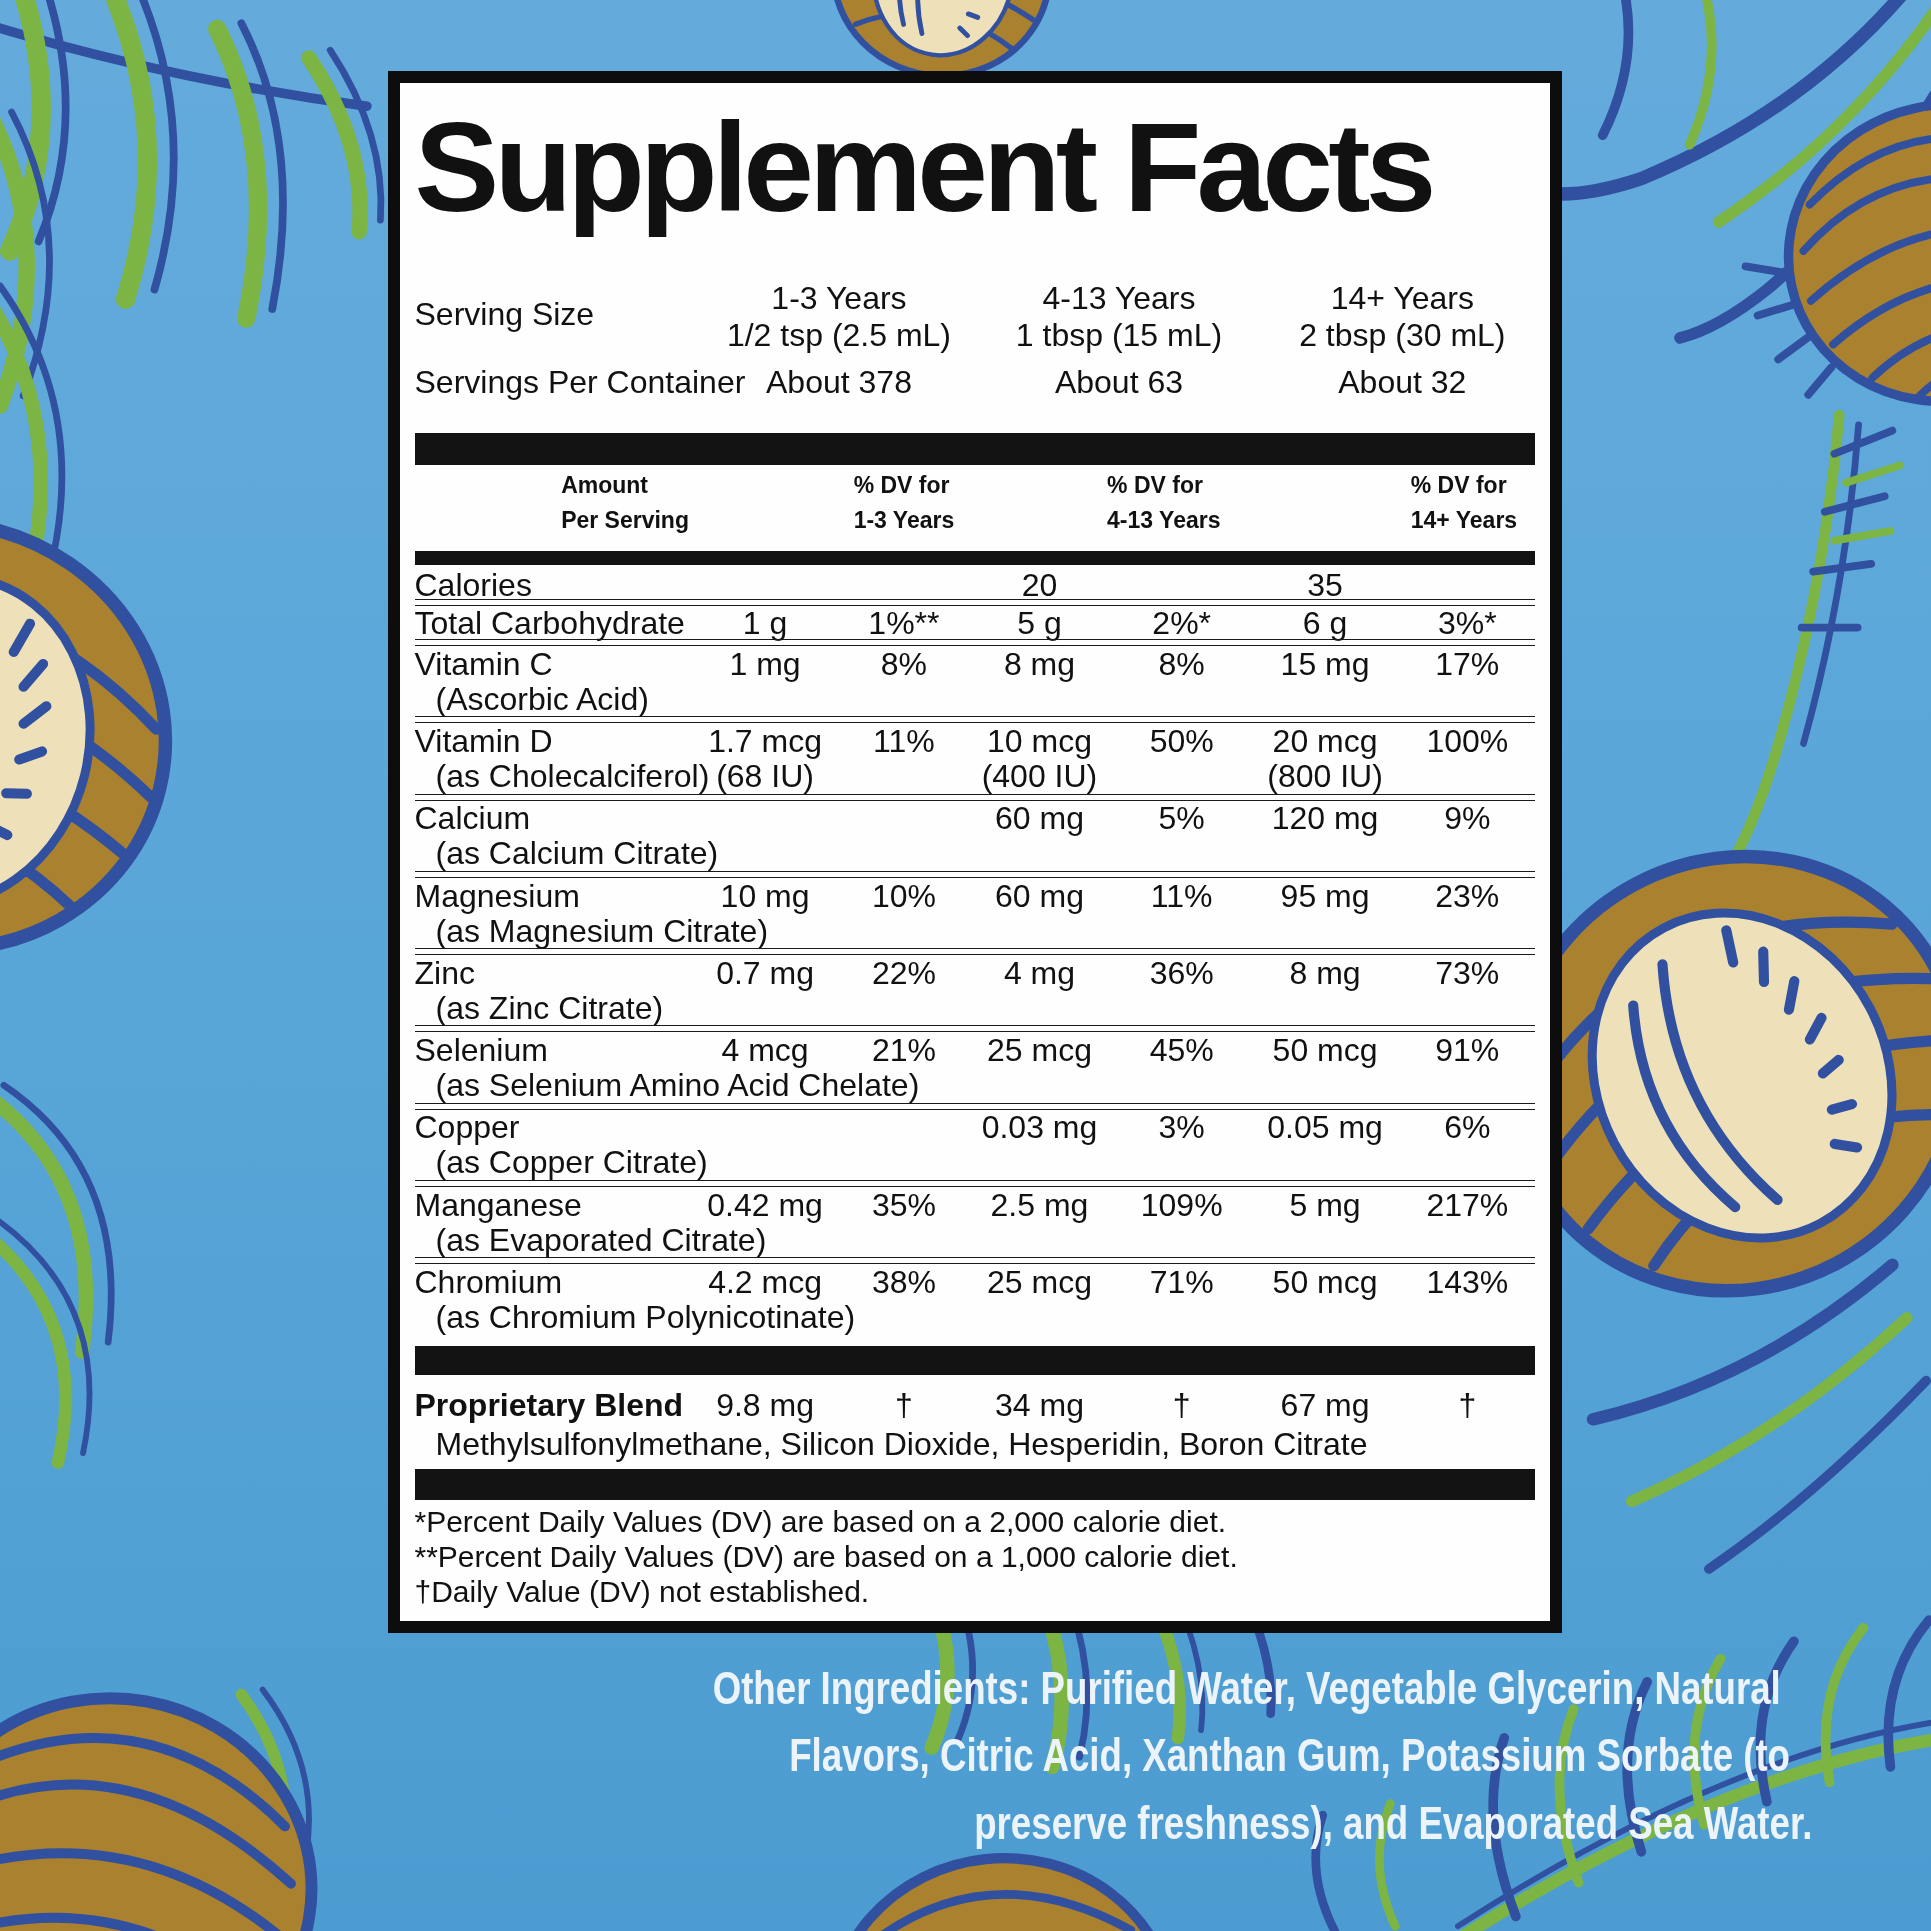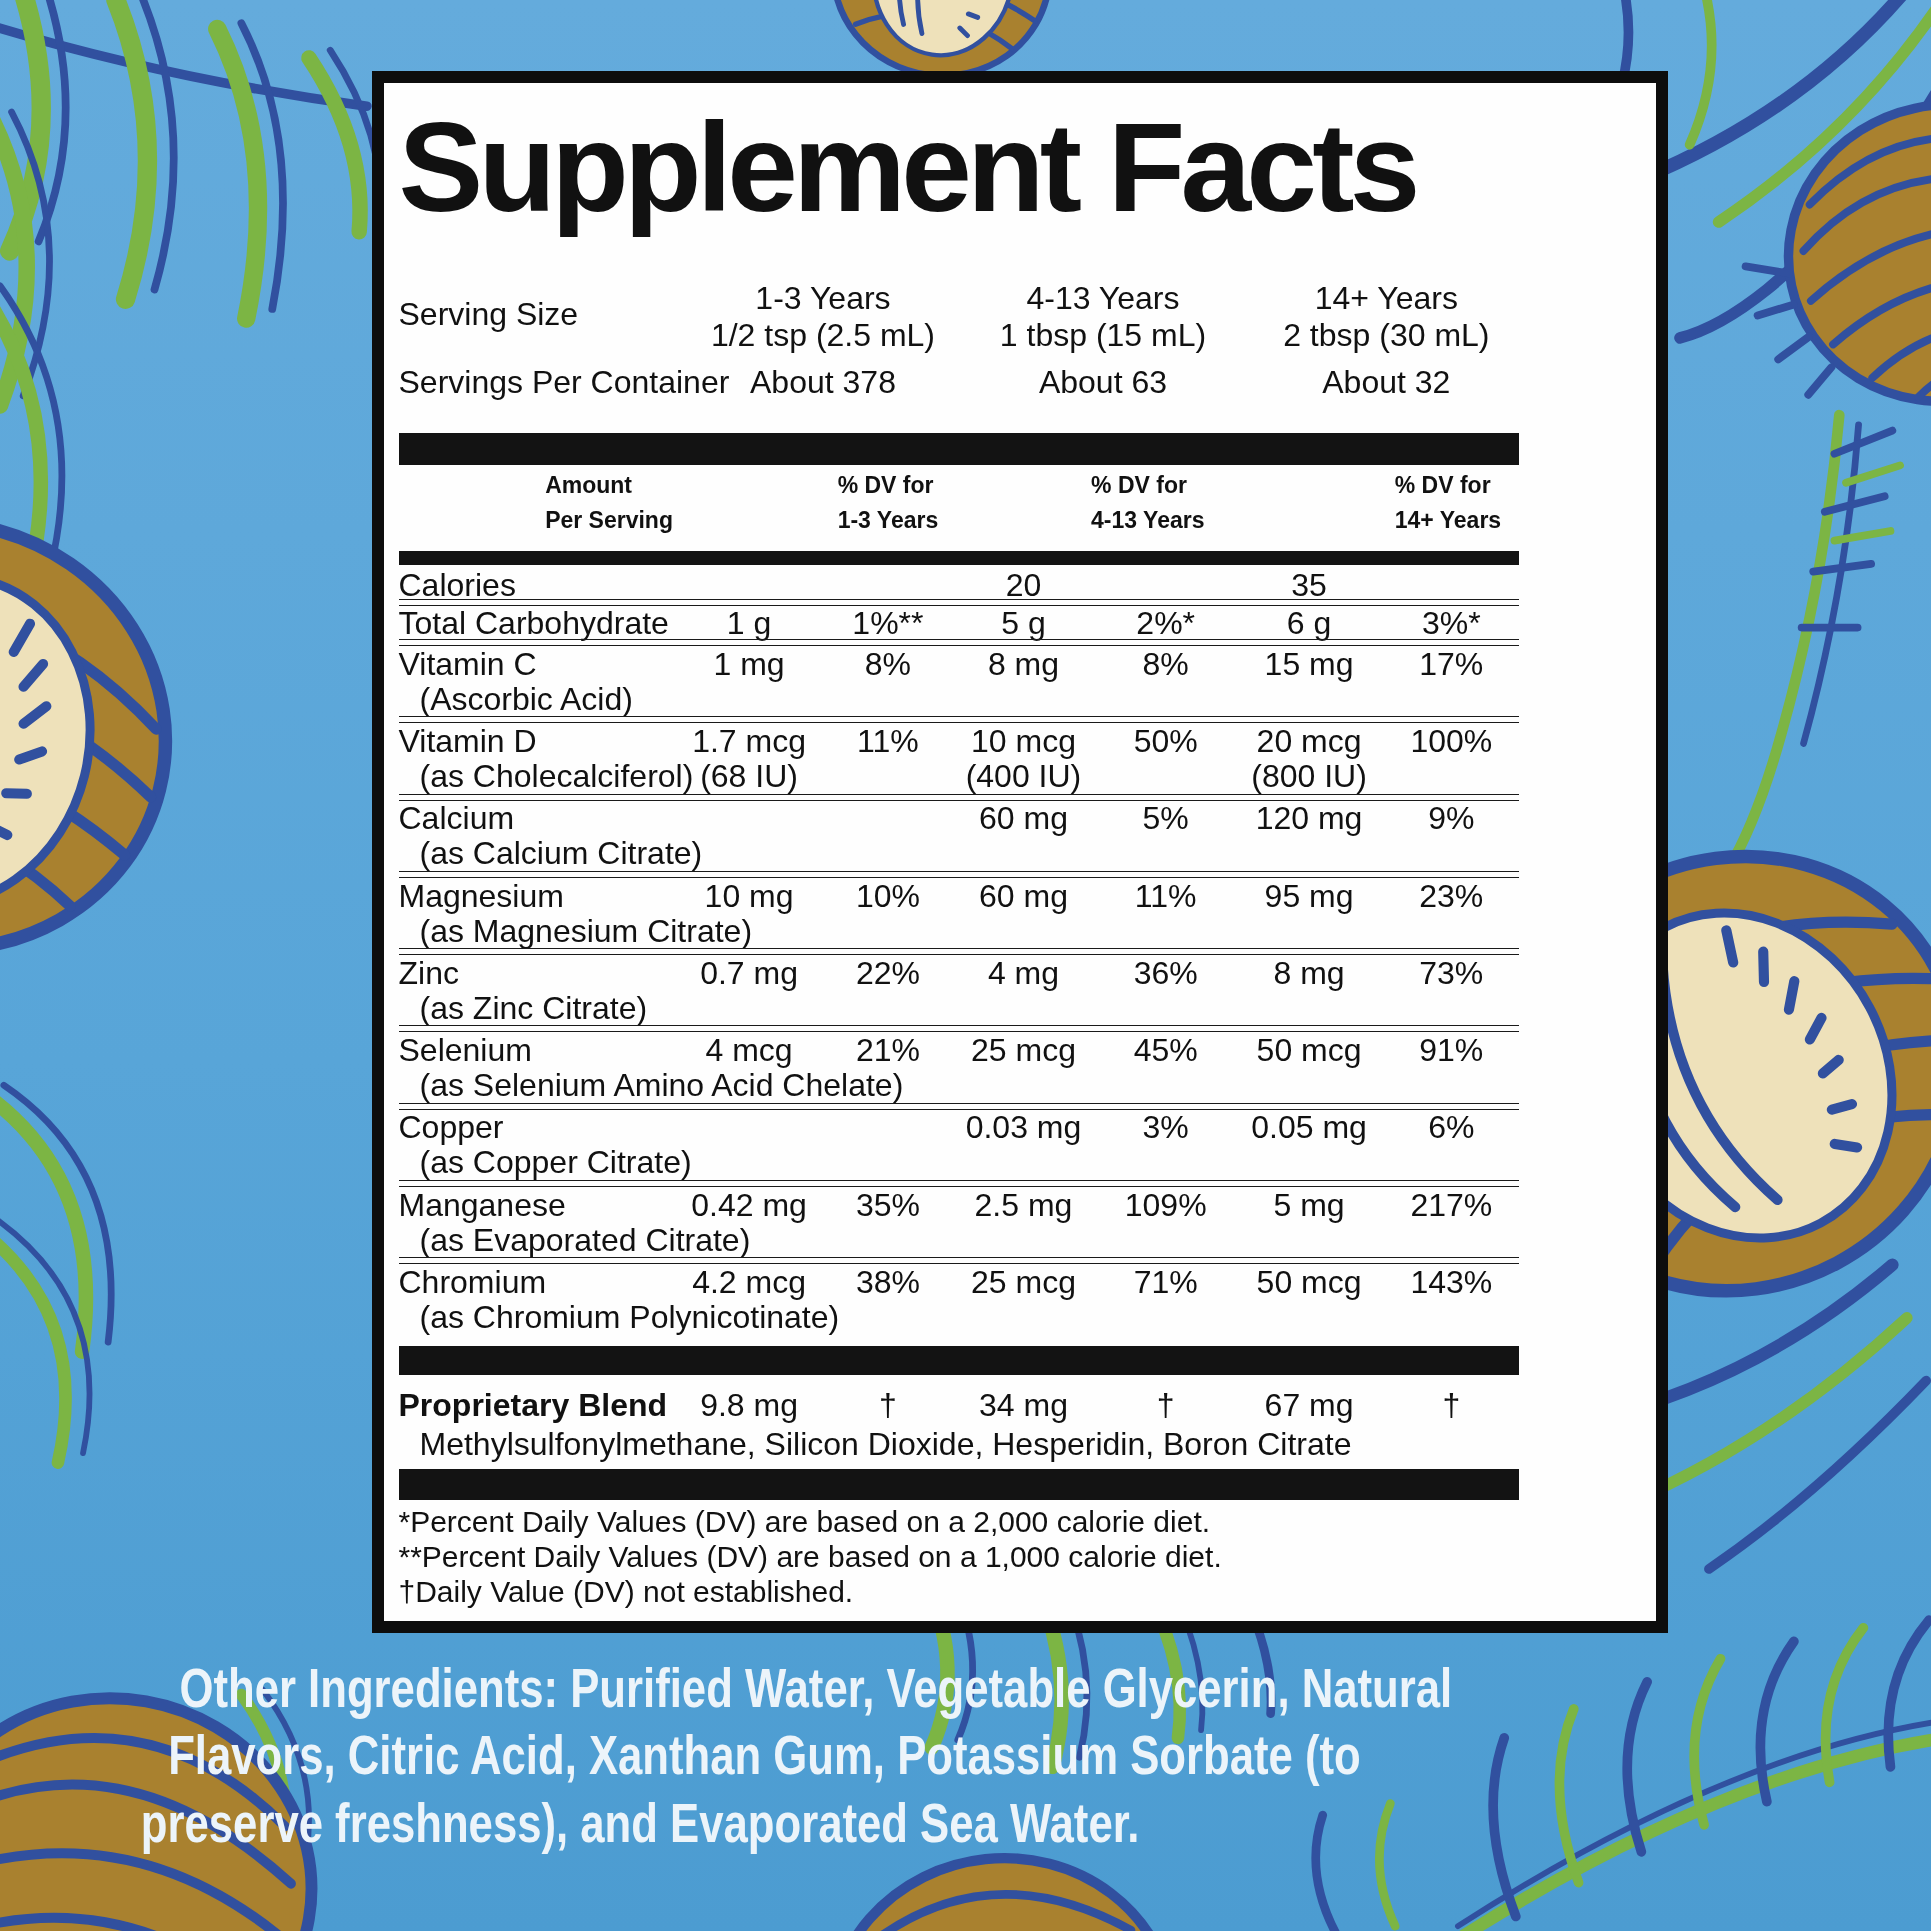--- a/index.html
+++ b/index.html
@@ -1,41 +1,41 @@
 <!DOCTYPE html>
 <html><head>
 <meta charset="utf-8">
 <style>
   html,body{margin:0;padding:0}
   #canvas{position:relative;width:1931px;height:1931px;overflow:hidden;
     background:linear-gradient(180deg,#64abdc 0%,#58a5d8 55%,#4c9cd1 100%);
     font-family:"Liberation Sans",sans-serif;color:#111}
   .deco{position:absolute;left:0;top:0;z-index:1}
-  #label{position:absolute;left:372px;top:71px;width:1296px;height:1562px;
+  #label{position:absolute;left:388px;top:71px;width:1174px;height:1562px;
     background:#fefefe;border:12.6px solid #0d0d0d;box-sizing:border-box;z-index:2}
   #inner{position:absolute;left:14.5px;top:0;width:1120px;height:100%}
   .abs{position:absolute;left:0;white-space:nowrap}
   #title{top:21px;font-size:127px;font-weight:bold;letter-spacing:-4.8px;line-height:1}
   .t33{font-size:32px;line-height:35px}
   .cell{position:absolute;transform:translateX(-50%);white-space:nowrap}
   .x0{left:31.3%}.x1{left:43.7%}.x2{left:55.8%}.x3{left:68.5%}.x4{left:81.3%}.x5{left:94%}
   .s0{left:37.9%}.s1{left:62.9%}.s2{left:88.2%}
   .row{position:absolute;left:0;width:100%;font-size:32px;line-height:35px}
   .nm{position:absolute;left:0;top:0;white-space:nowrap}
   .sb{position:absolute;left:21px;top:35px;white-space:nowrap}
   .cs{top:35px}
   .rule{position:absolute;left:0;width:100%;height:6.8px;box-sizing:border-box;
     border-top:1.9px solid #1a1a1a;border-bottom:1.9px solid #1a1a1a}
   .bar{position:absolute;left:0;width:100%;background:#131313}
   .hd{position:absolute;transform:translateX(-50%);font-weight:bold;font-size:23px;line-height:35px;text-align:left;white-space:nowrap}
   .h0{left:18.8%}.h1{left:43.7%}.h2{left:66.9%}.h3{left:93.7%}
   .bold{font-weight:bold}
   .fn{position:absolute;left:0;font-size:30px;line-height:35px;white-space:nowrap}
-  .foot{position:absolute;left:0;width:100%;text-align:left;z-index:2;
-    color:#ecf4fa;font-weight:bold;font-size:56px;line-height:58px}
+  .foot{position:absolute;left:0;width:100%;text-align:right;z-index:2;
+    color:#ecf4fa;font-weight:bold;font-size:47px;line-height:58px}
   .cond{display:inline-block;transform:scaleX(0.78);transform-origin:50% 50%;white-space:nowrap}
 </style>
 </head>
 <body>
 
 <div id="canvas">
 
   <svg class="deco" width="1931" height="1931" viewBox="0 0 2000 2000">
     <defs>
       <g id="coco">

